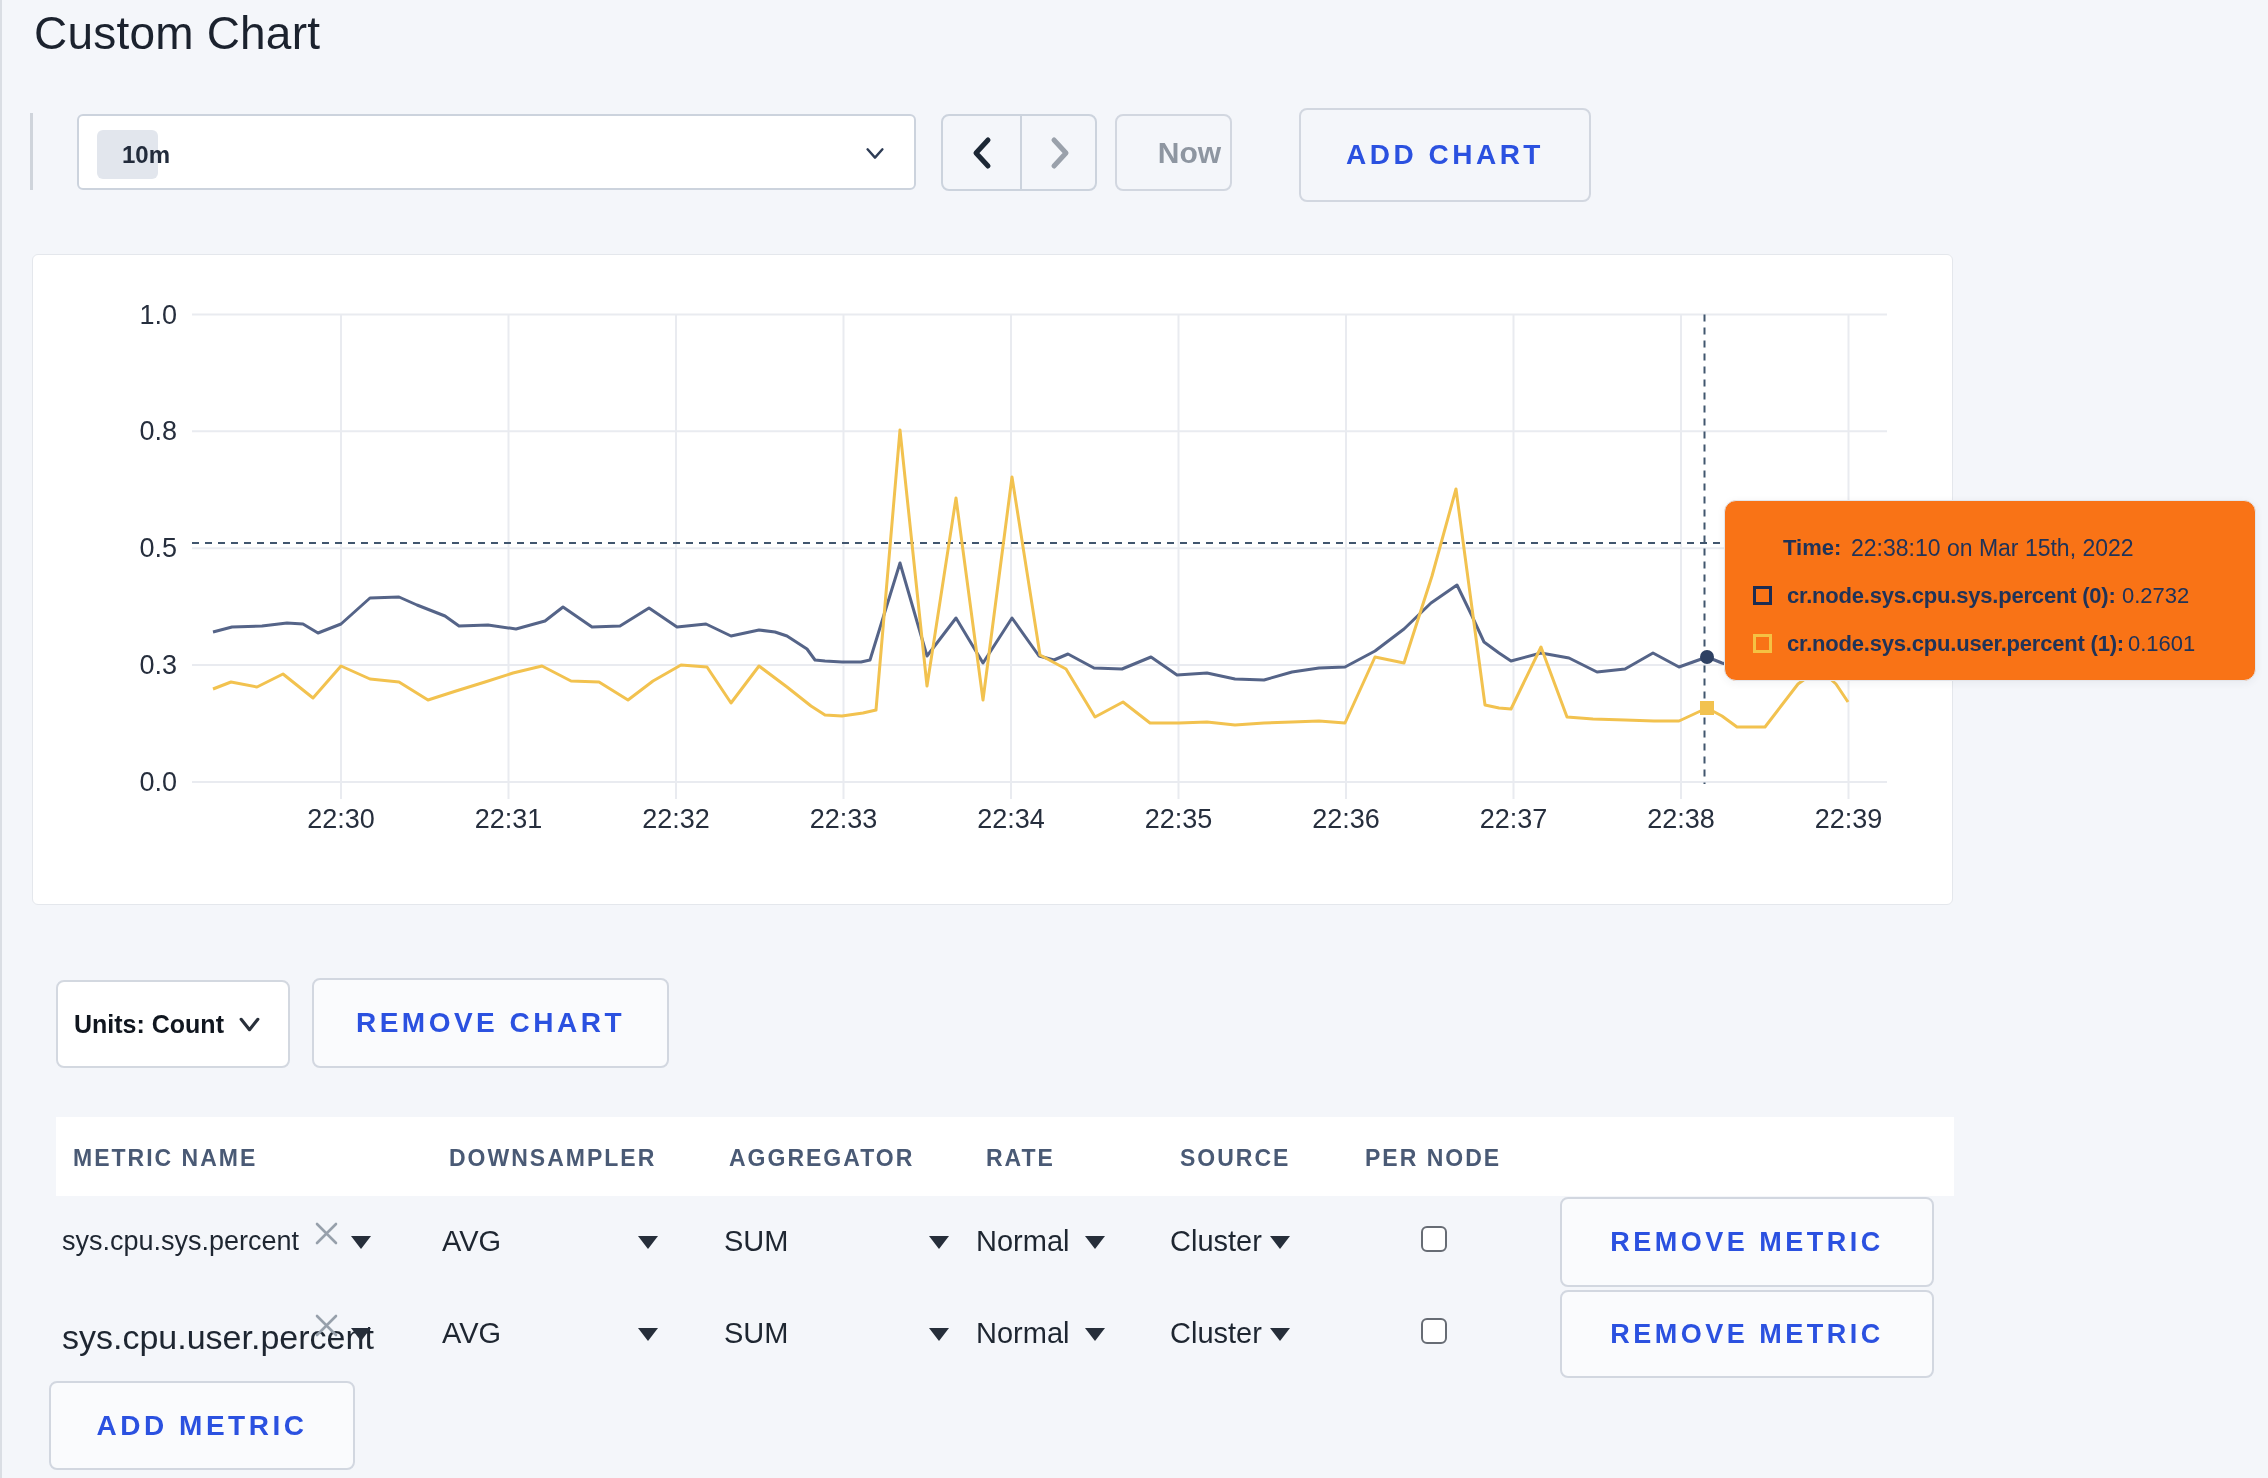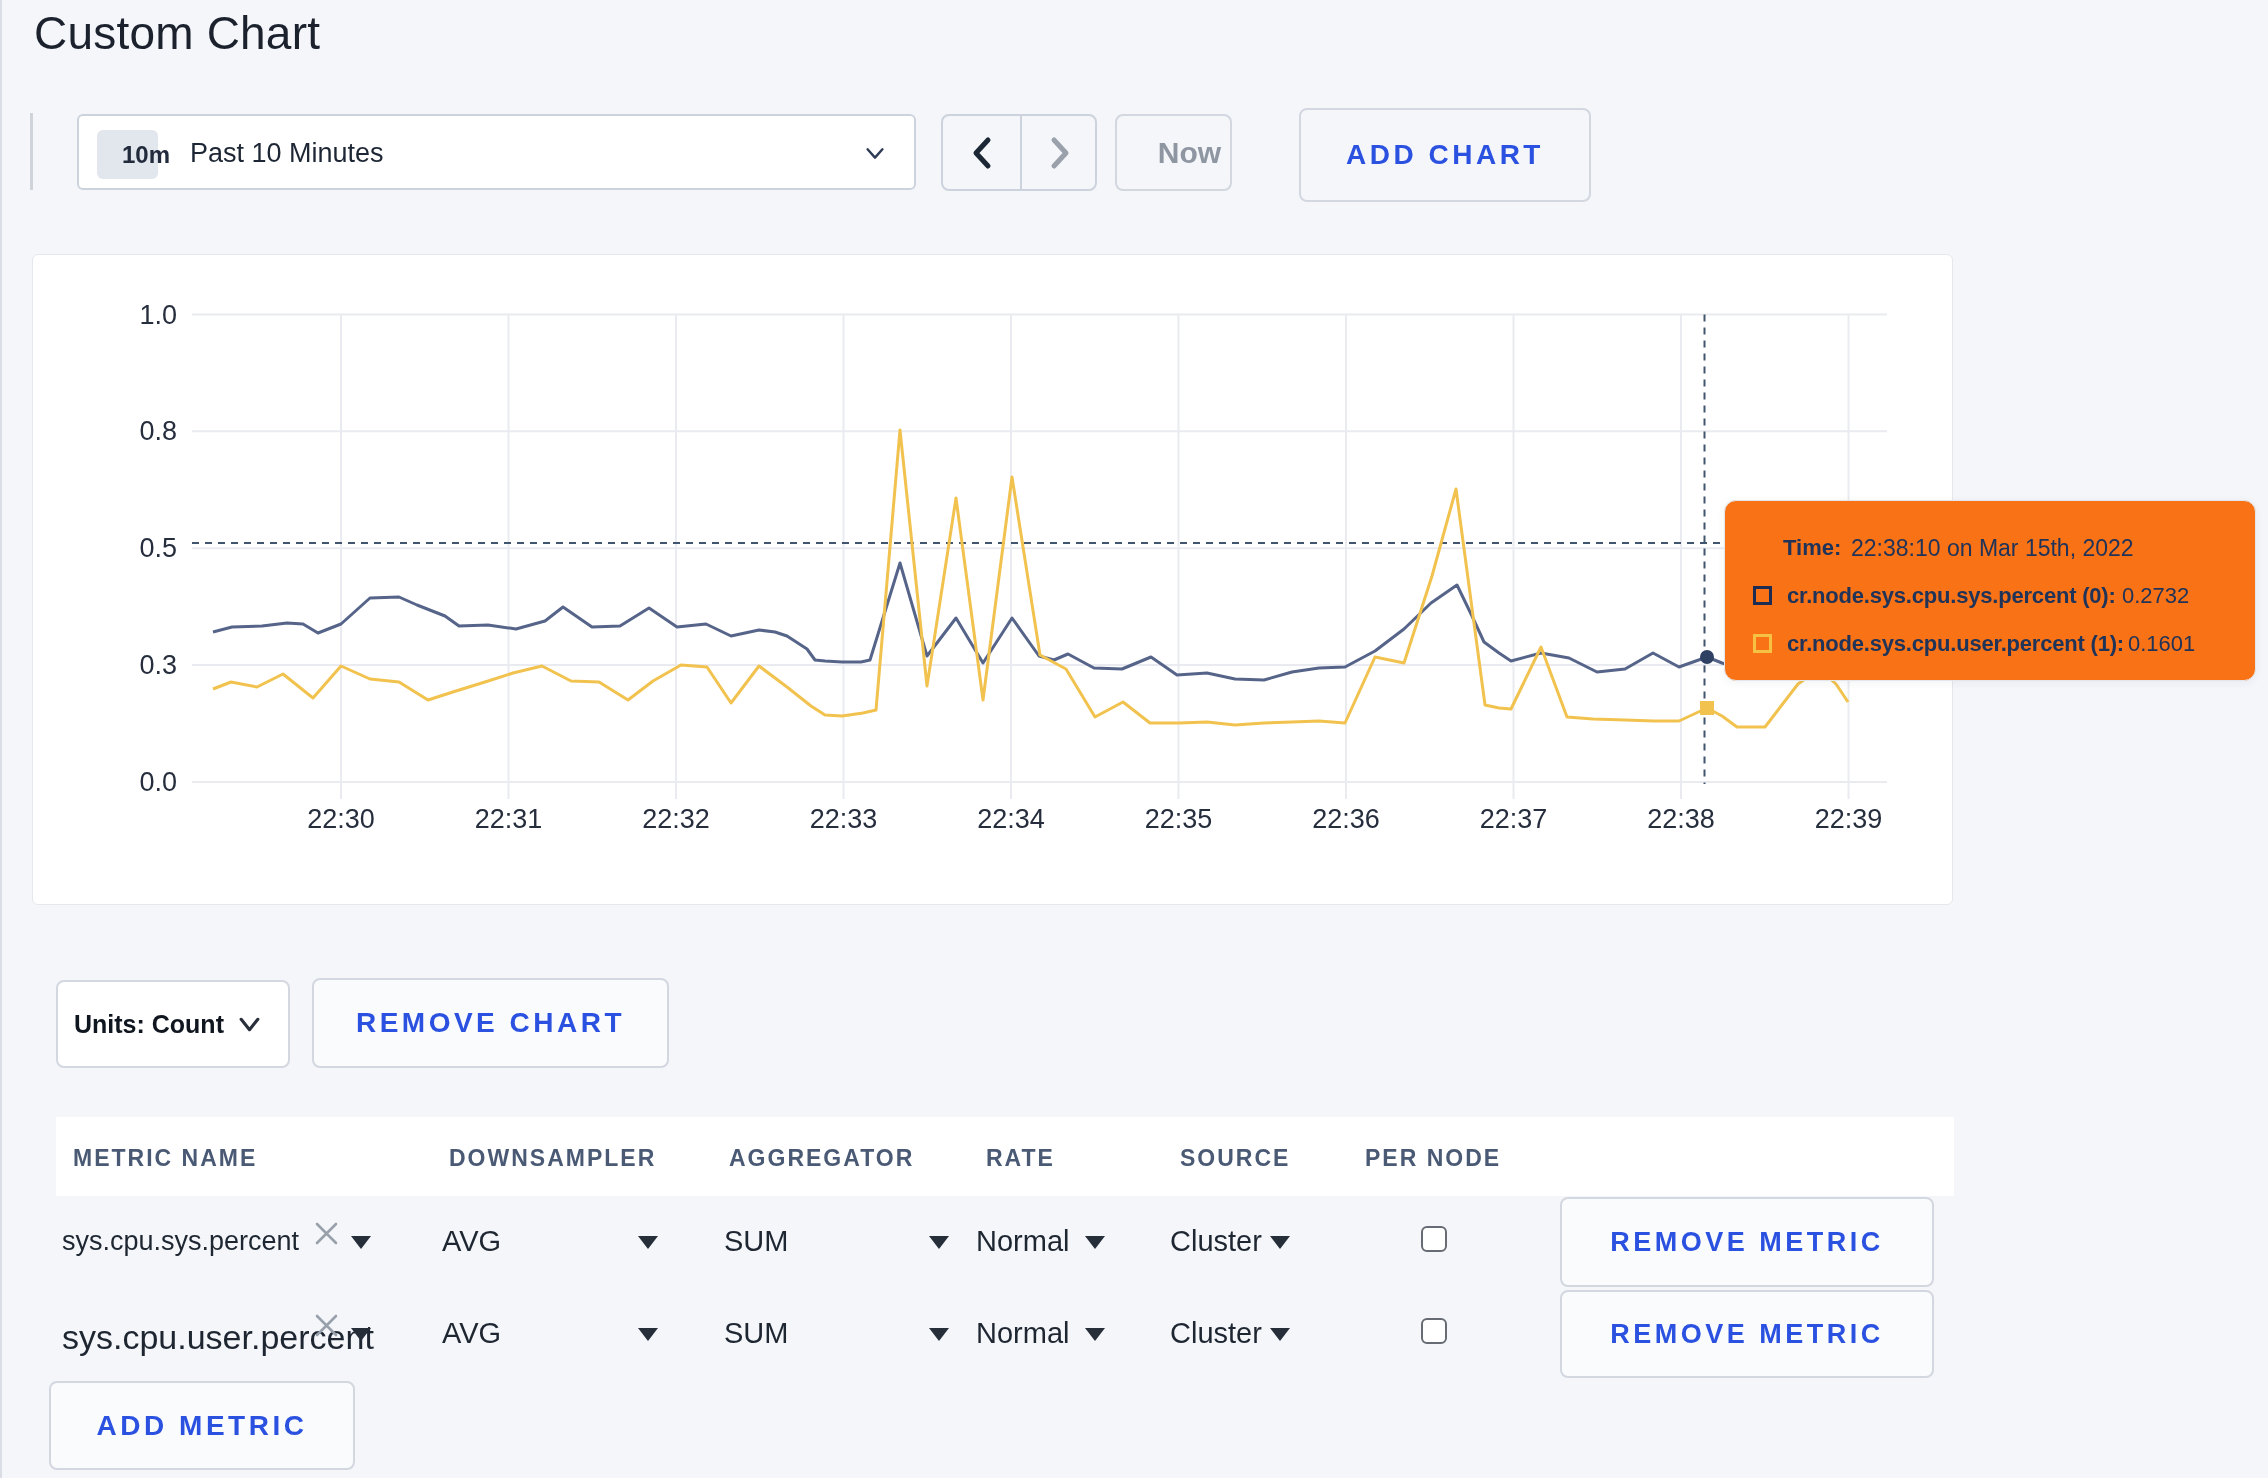--- a/index.html
+++ b/index.html
@@ -8,21 +8,20 @@
 .bluetxt { color:#2b51e0; font-size:28px; font-weight:600; letter-spacing:3.5px; }
 .tri { display:inline-block; width:0; height:0; border-left:10px solid transparent; border-right:10px solid transparent; border-top:13px solid #262e3a; }
 </style></head>
 <body>
 <div class="abs" style="left:0;top:0;width:2px;height:1478px;background:#dadee4"></div>
 <h1 class="abs" style="left:34px;top:6px;font-size:46px;font-weight:500;color:#1b222e;letter-spacing:0.2px;">Custom Chart</h1>
 
 <div class="abs" style="left:30px;top:113px;width:3px;height:77px;background:#cfd4db"></div>
 <div class="abs" style="left:77px;top:114px;width:839px;height:76px;background:#fff;border:2px solid #ccd3dd;border-radius:6px;">
   <div class="abs" style="left:18px;top:14px;width:61px;height:49px;background:#e2e6ed;border-radius:6px;display:flex;align-items:center;justify-content:center;font-size:24px;font-weight:bold;color:#222b3b;padding-left:37px;">10m</div>
-  <div class="abs" style="left:111px;top:0;height:74px;display:flex;align-items:center;font-size:27px;color:#1d2634;">Past 10 Minutes</div>
   <svg class="abs" style="right:26px;top:24px;" width="26" height="26" viewBox="0 0 28 28">
       <polyline points="6,10 14,19 22,10" fill="none" stroke="#2e3c55" stroke-width="2.6" stroke-linecap="round" stroke-linejoin="round"></polyline>
     </svg>
 </div>
 <div class="abs" style="left:941px;top:114px;width:156px;height:77px;border:2px solid #ccd3dd;border-radius:8px;">
   <div class="abs" style="left:77px;top:0;width:2px;height:73px;background:#ccd3dd"></div>
   <svg class="abs" style="left:24px;top:20px" width="32" height="34" viewBox="0 0 32 34">
       <polyline points="21,4 9,17 21,30" fill="none" stroke="#1c2735" stroke-width="5" stroke-linecap="round" stroke-linejoin="round"></polyline>
     </svg>
   <svg class="abs" style="left:100px;top:20px" width="32" height="34" viewBox="0 0 32 34">

